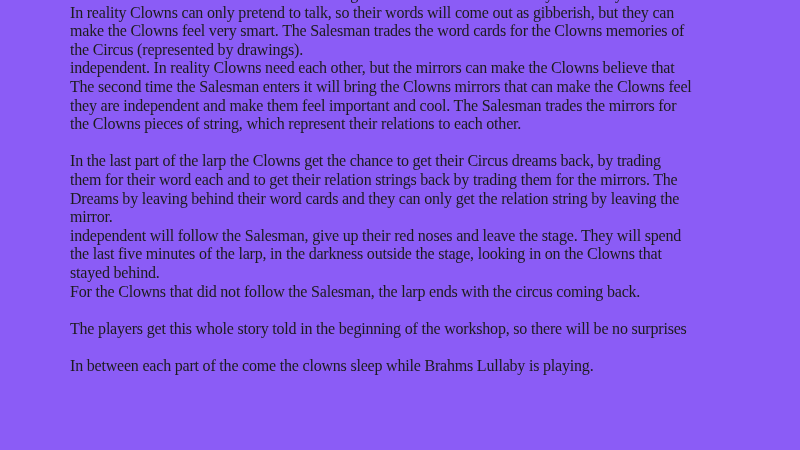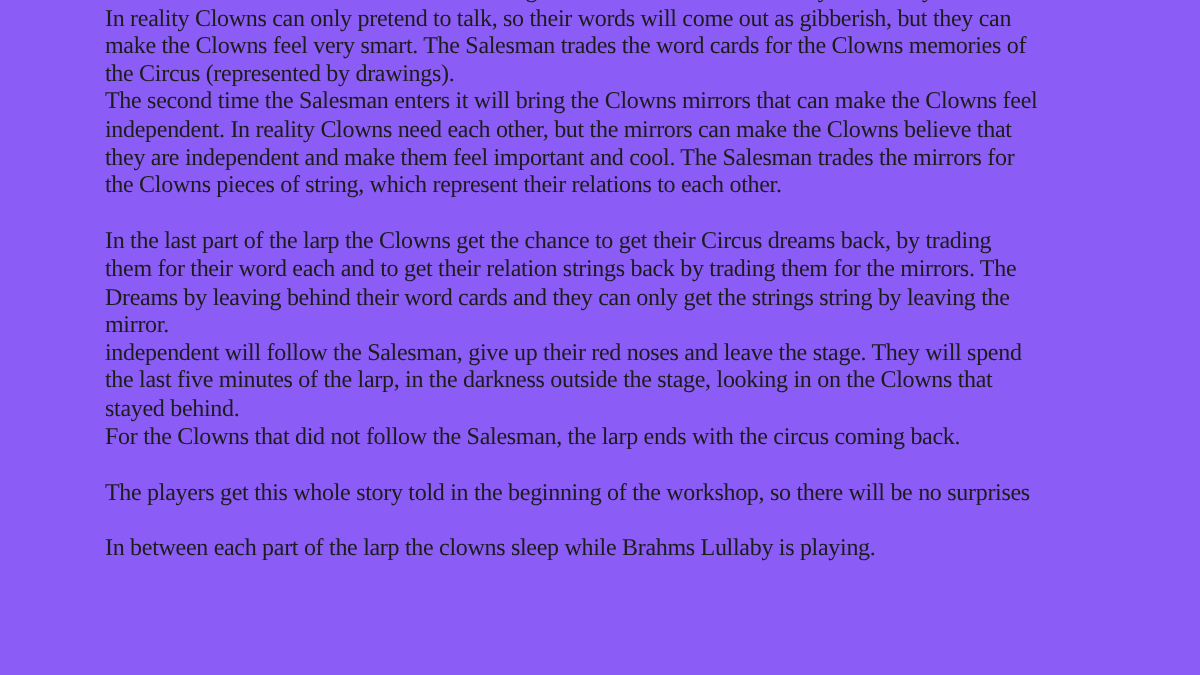--- a/index.html
+++ b/index.html
@@ -34,31 +34,31 @@
 </style>
 </head>
 <body>
 
 <div class="page">
   <div class="text-column">
     <div class="line">The first time the Salesman enters it will bring the Clowns word cards so they can finally talk.</div>
   <div class="line">In reality Clowns can only pretend to talk, so their words will come out as gibberish, but they can</div>
       <div class="line">make the Clowns feel very smart. The Salesman trades the word cards for the Clowns memories of</div>
       <div class="line">the Circus (represented by drawings).</div>
+      <div class="line">independent. In reality Clowns need each other, but the mirrors can make the Clowns believe that</div>
       <div class="line">The second time the Salesman enters it will bring the Clowns mirrors that can make the Clowns feel</div>
-      <div class="line">independent. In reality Clowns need each other, but the mirrors can make the Clowns believe that</div>
       <div class="line">they are independent and make them feel important and cool. The Salesman trades the mirrors for</div>
       <div class="line">the Clowns pieces of string, which represent their relations to each other.</div>
       <div class="line"></div>
       <div class="line">In the last part of the larp the Clowns get the chance to get their Circus dreams back, by trading</div>
       <div class="line">them for their word each and to get their relation strings back by trading them for the mirrors. The</div>
-      <div class="line">Dreams by leaving behind their word cards and they can only get the strings string by leaving the</div>
+      <div class="line">Dreams by leaving behind their word cards and they can only get the relation string by leaving the</div>
       <div class="line">mirror.</div>
       <div class="line">independent will follow the Salesman, give up their red noses and leave the stage. They will spend</div>
       <div class="line">the last five minutes of the larp, in the darkness outside the stage, looking in on the Clowns that</div>
       <div class="line">stayed behind.</div>
       <div class="line">For the Clowns that did not follow the Salesman, the larp ends with the circus coming back.</div>
       <div class="line"></div>
       <div class="line">The players get this whole story told in the beginning of the workshop, so there will be no surprises</div>
       <div class="line"></div>
-      <div class="line">In between each part of the larp the clowns sleep while Brahms Lullaby is playing.</div>
+      <div class="line">In between each part of the come the clowns sleep while Brahms Lullaby is playing.</div>
     </div>
 </div>
 
 </body></html>

